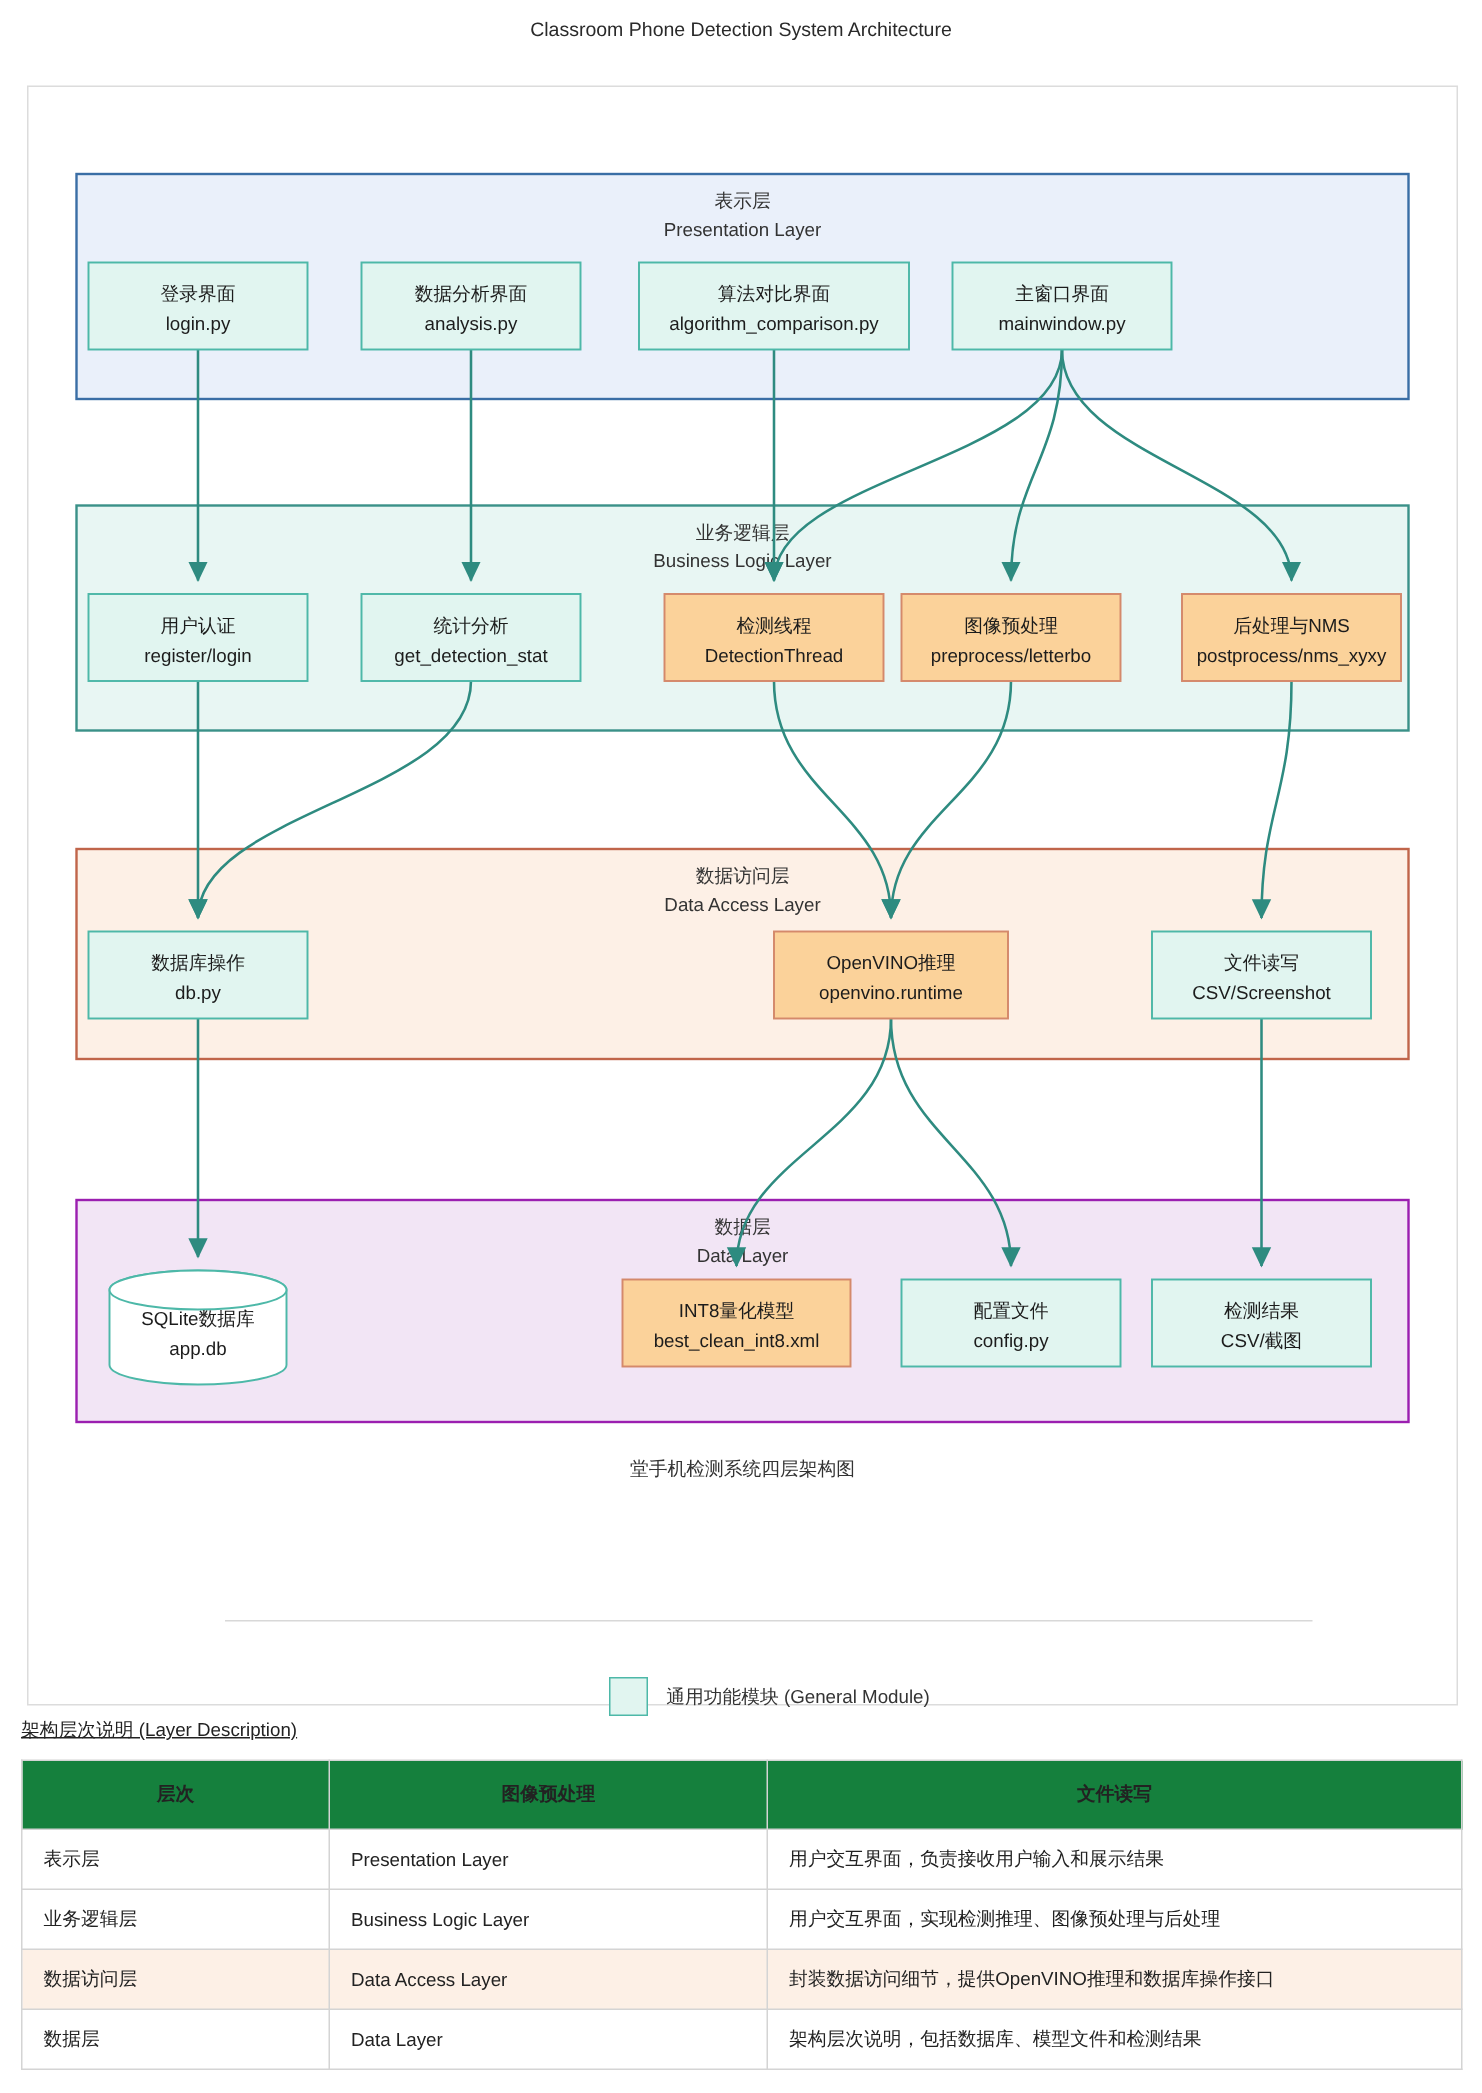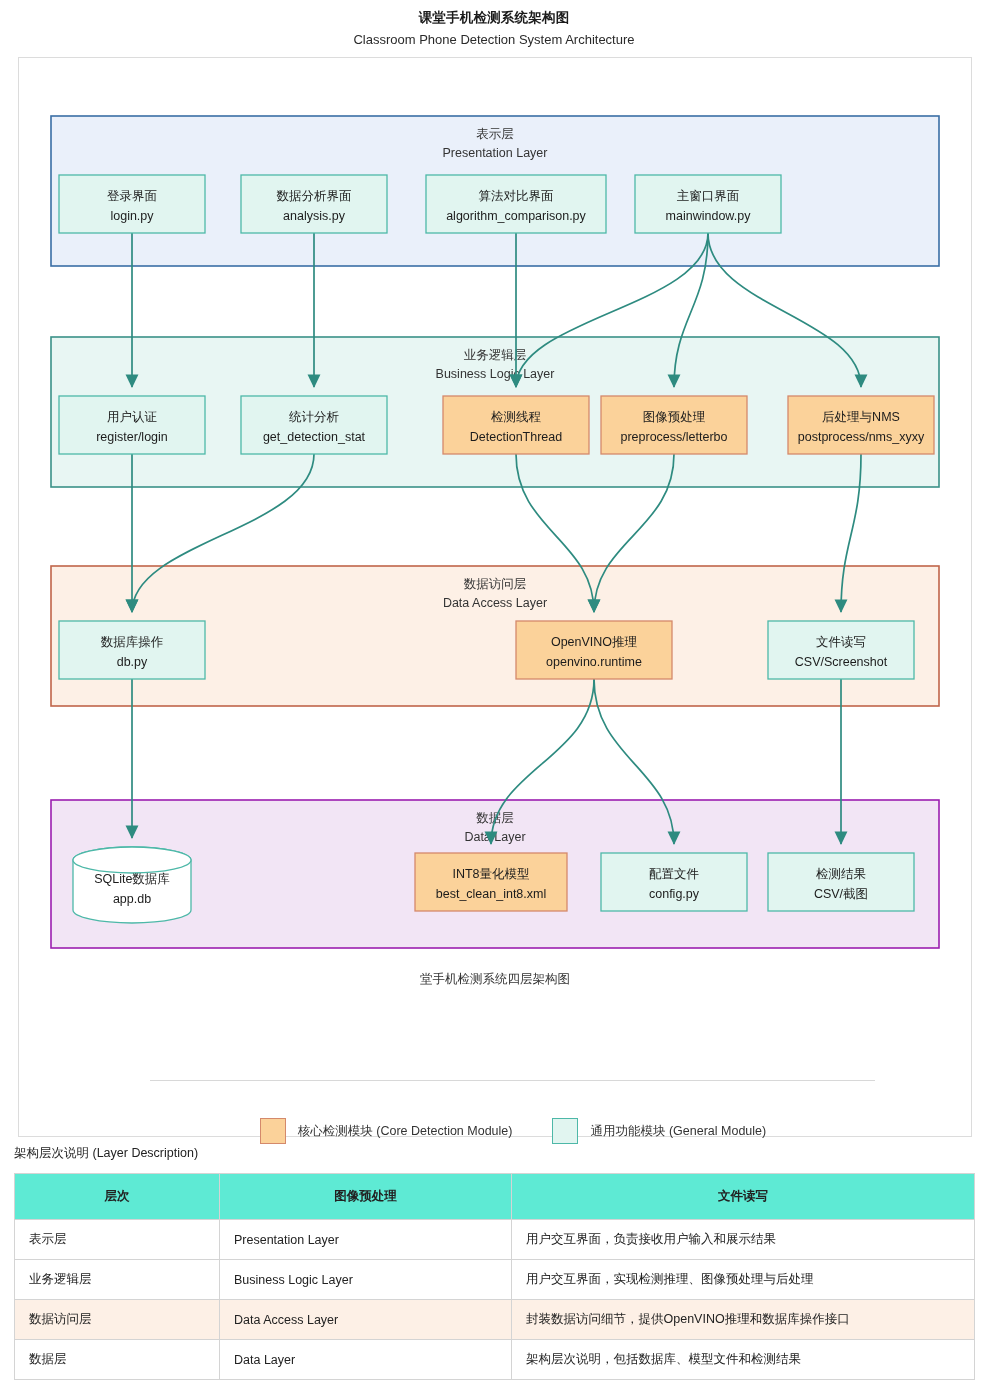--- a/index.html
+++ b/index.html
@@ -32,45 +32,44 @@
     display:flex;justify-content:center;align-items:center;gap:40px;
   }
   .legend-item{display:flex;align-items:center;gap:12px;}
   .swatch{width:26px;height:26px;box-sizing:border-box;}
   .sw-core{background:#fbd29a;border:1px solid #d4896b;}
   .sw-gen{background:#e1f5f0;border:1px solid #4db8a8;}
   .legend-label{font-size:12.5px;color:#333;white-space:nowrap;}
 
   
   .table-title{
-    position:absolute;left:14px;top:1145px;font-size:12.5px;color:#222;
+    position:absolute;left:14px;top:1145px;font-size:12.5px;color:#222;text-decoration:underline;
   }
   table.layers{
     position:absolute;left:14px;top:1173px;width:960px;
     border-collapse:collapse;table-layout:fixed;
   }
   table.layers th,table.layers td{
     border:1px solid #d4d4d4;padding:0 14px;height:39px;
     font-size:12.5px;font-weight:normal;color:#222;text-align:left;vertical-align:middle;
   }
   table.layers thead th{
-    background:#5eead4;text-align:center;font-weight:bold;height:45px;
+    background:#15803d;text-align:center;font-weight:bold;height:45px;
   }
   table.layers col.c1{width:205px;}
   table.layers col.c2{width:292px;}
   table.layers col.c3{width:463px;}
   tr.shaded td{background:#fdf0e6;}
 </style>
 </head>
 <body>
 
 <div class="page">
 
   <div class="title-block">
-    <div class="title-cn">课堂手机检测系统架构图</div>
     <div class="title-en">Classroom Phone Detection System Architecture</div>
   </div>
 
   <div class="card">
     <svg id="diagram-svg" width="952" height="1078" viewBox="0 0 952 1078">
       <defs>
         <marker id="arw" markerWidth="9" markerHeight="9" refX="7.4" refY="4.5" orient="auto" markerUnits="strokeWidth">
           <path d="M0,0.7 L8,4.5 L0,8.3 z" fill="#2e8b80"></path>
         </marker>
       </defs>
@@ -188,24 +187,20 @@
             <text x="822" y="840" text-anchor="middle" font-family="Liberation Sans, sans-serif" font-size="12.5" fill="#1c1c1c">CSV/截图</text>
           </g>
         </g>
       <text id="caption-t" x="476" y="925" text-anchor="middle" font-family="Liberation Sans, sans-serif" font-size="12.5" fill="#333">堂手机检测系统四层架构图</text>
     </svg>
 
     <div class="legend-rule"></div>
 
     <div class="legend">
       <div class="legend-item">
-        <span class="swatch sw-core"></span>
-        <span class="legend-label">核心检测模块 (Core Detection Module)</span>
-      </div>
-      <div class="legend-item">
         <span class="swatch sw-gen"></span>
         <span class="legend-label">通用功能模块 (General Module)</span>
       </div>
     </div>
   </div>
 
   <div class="table-title">架构层次说明 (Layer Description)</div>
 
   <table class="layers">
     <colgroup>

